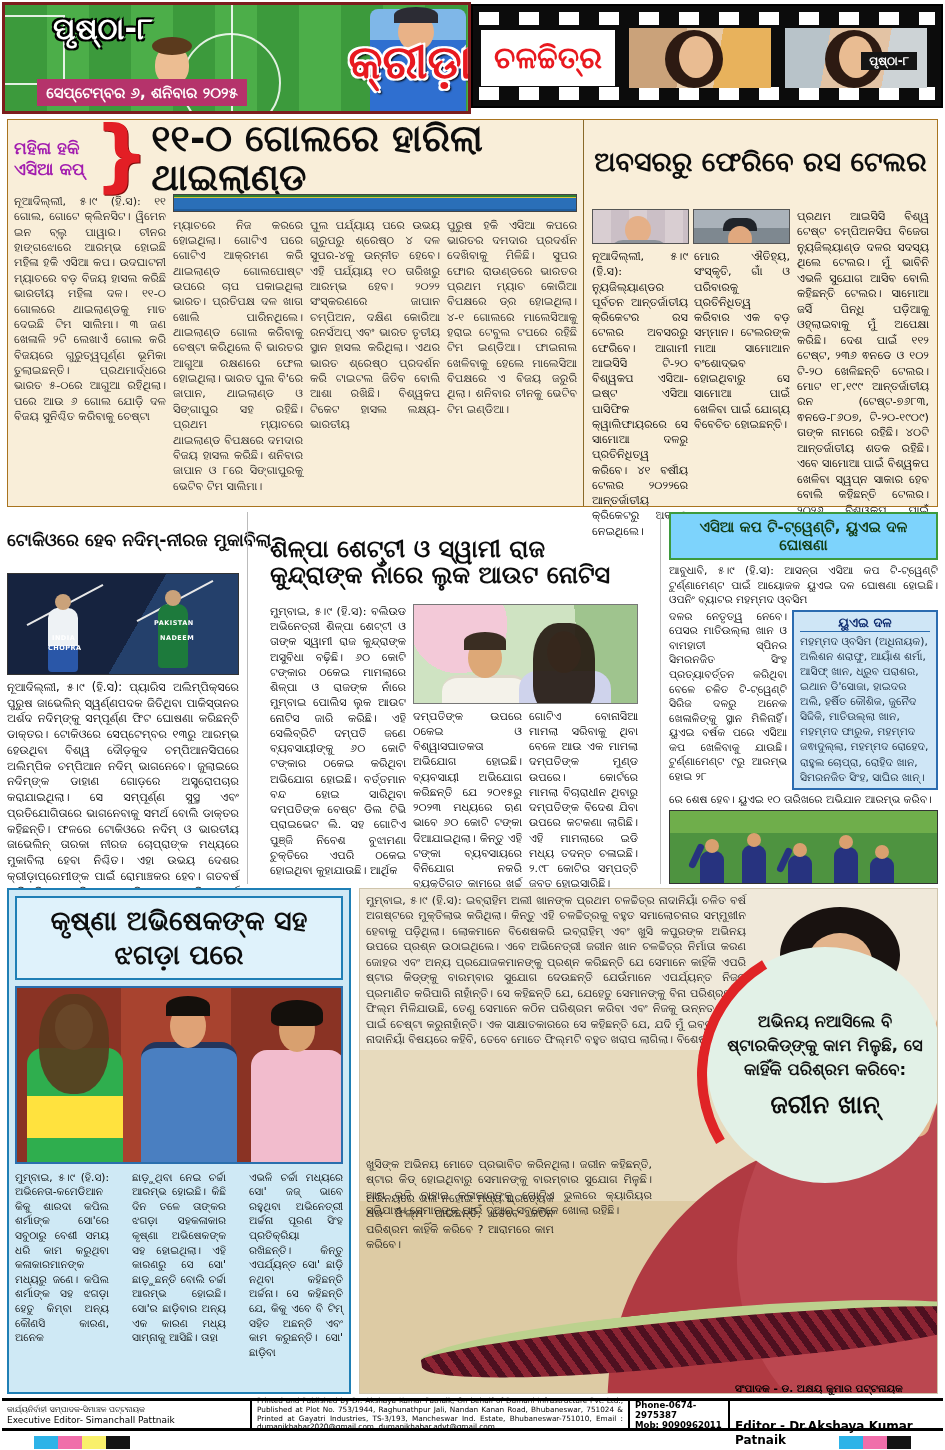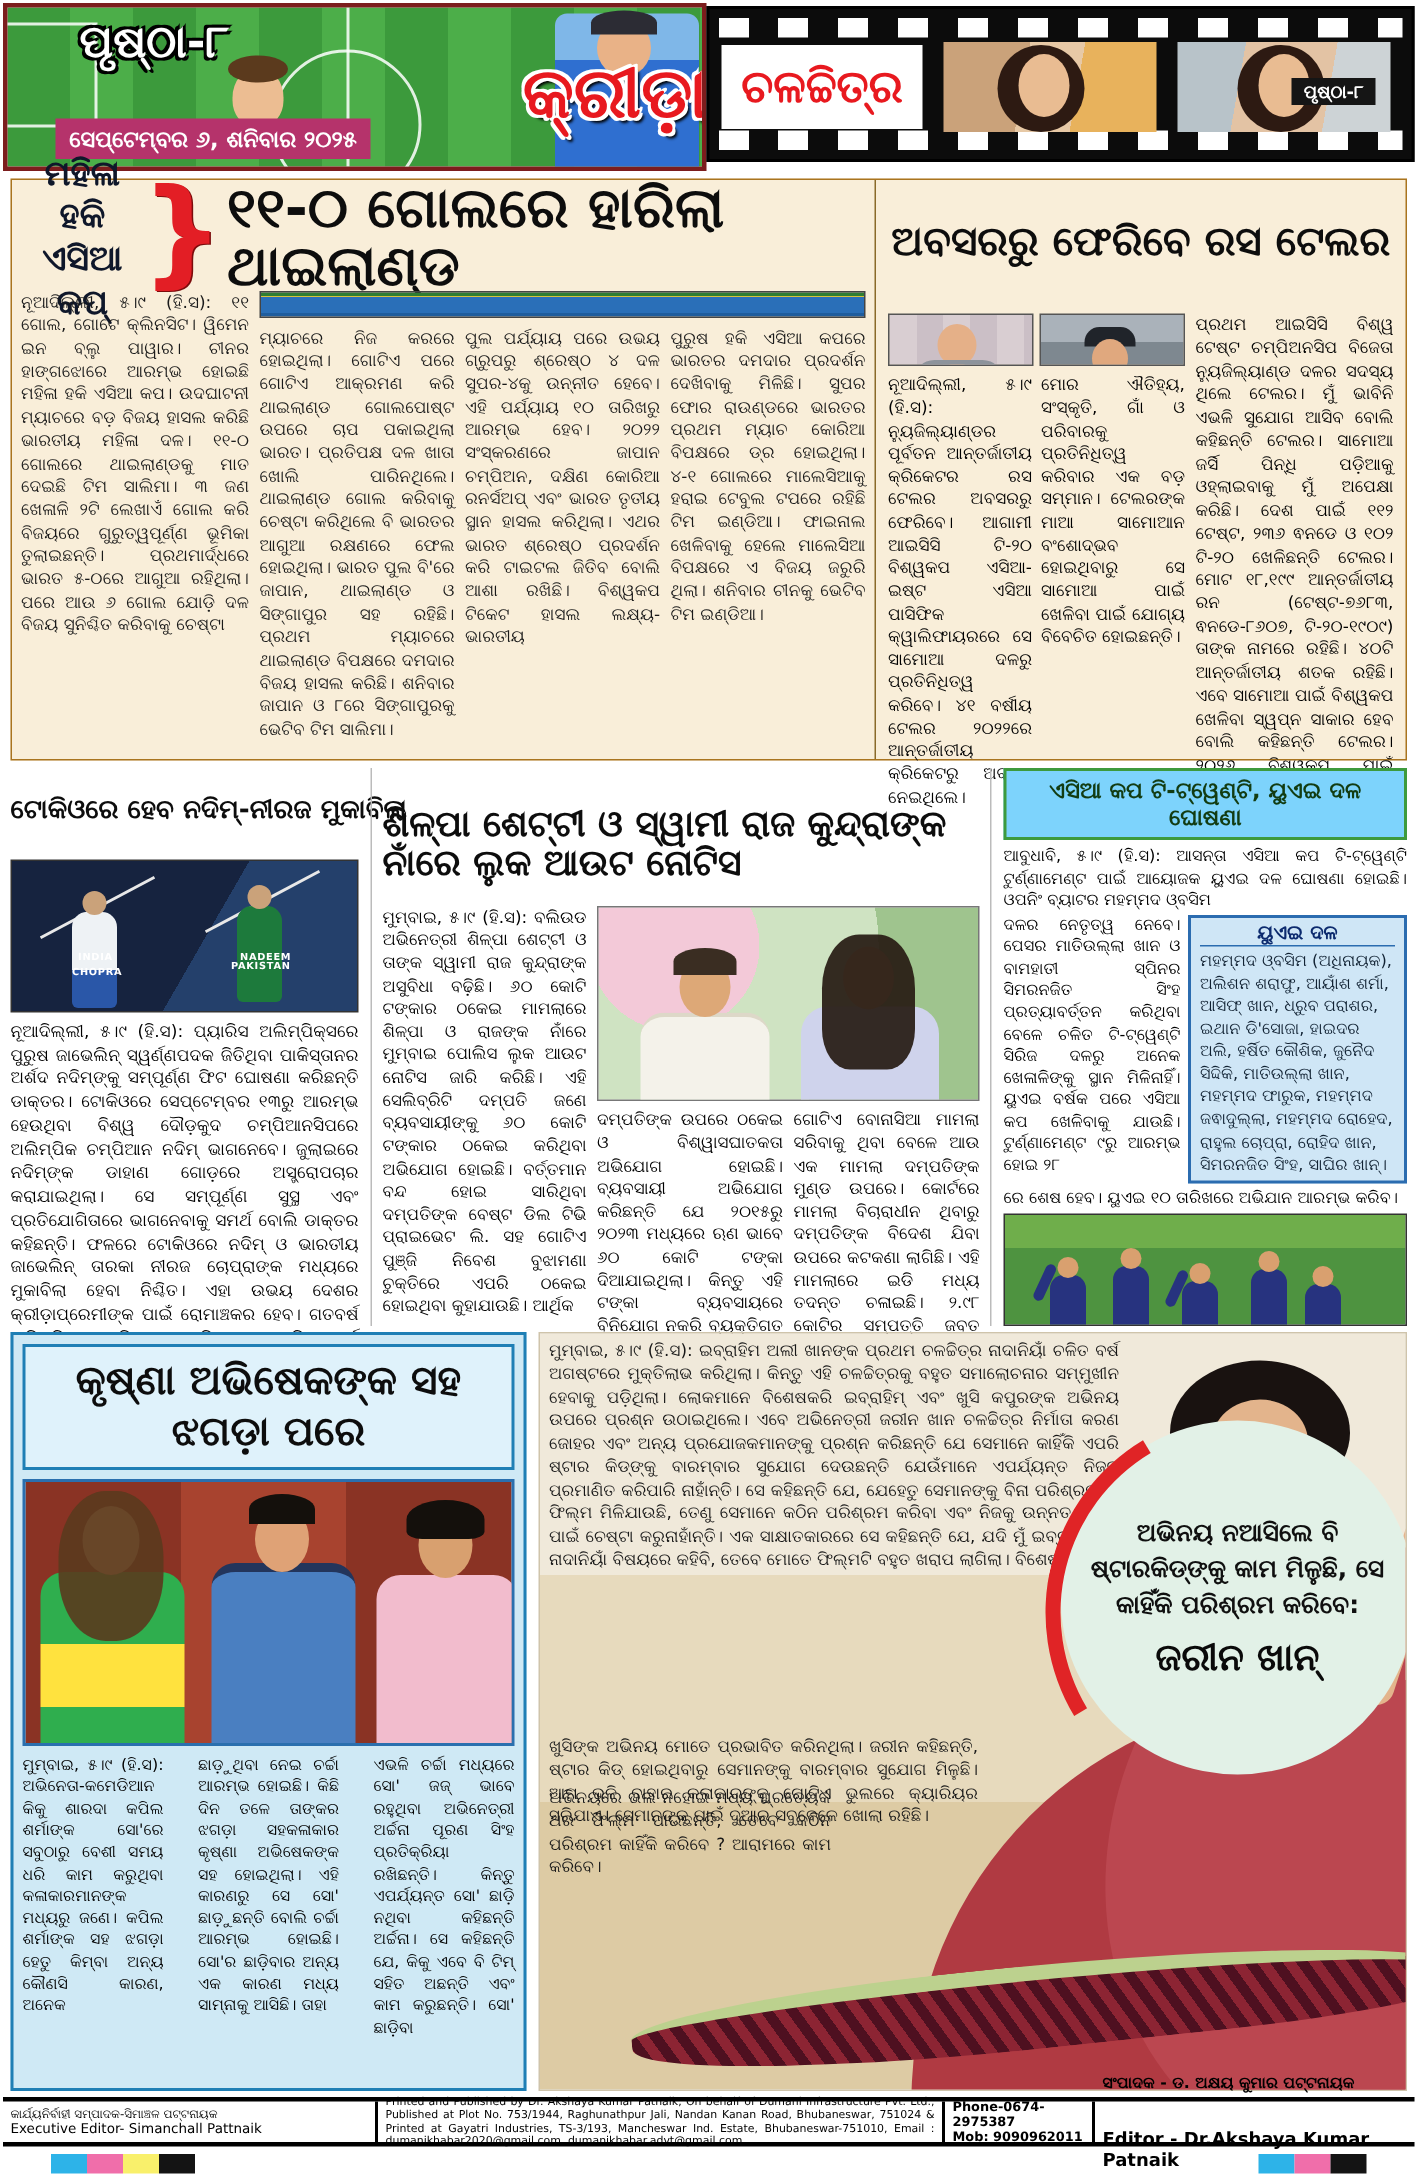--- a/index.html
+++ b/index.html
@@ -39,21 +39,21 @@
   .actress-hair{position:absolute;width:58px;height:58px;border-radius:50%;background:#2d1a12;top:2px;}
   .actress-face{position:absolute;width:34px;height:42px;border-radius:50%;background:#e9bc92;top:8px;}
   .page-label-right{position:absolute;right:10px;bottom:18px;background:#151515;color:#fff;
     font-size:12px;font-weight:bold;padding:2px 8px;}
 
   
   .top-panel{position:absolute;left:7px;top:119px;width:931px;height:388px;background:#f9eed9;
     border:1px solid #a9741f;display:flex;}
   .hockey{width:576px;padding:4px 6px;border-right:1px solid #8a6a2a;}
   .hock-head{display:flex;align-items:center;height:70px;}
-  .kicker{width:96px;font-size:23px;font-weight:bold;line-height:1.25;color:#0f172a;text-align:center;}
+  .kicker{width:96px;font-size:17px;font-weight:bold;line-height:1.25;color:#a21caf;}
   .brace{font-size:78px;color:#e31e25;font-weight:bold;line-height:60px;margin:0 2px 8px -2px;text-shadow:1px 1px 0 #7c0b0b;}
   .hock-headline{font-size:37px;font-weight:bold;color:#0d0d0d;line-height:1.05;}
   .hock-body{display:flex;gap:7px;height:300px;}
   .hcol1{width:152px;font-size:11.3px;line-height:1.36;text-align:justify;color:#1a1a1a;}
   .hock-right{flex:1;display:flex;flex-direction:column;gap:6px;}
   .hockey-photo{position:relative;height:156px;border:1px solid #444;overflow:hidden;
     background:linear-gradient(180deg,#2e7d32 0 14%,#d8c23a 14% 17%,#2a6fb8 17% 86%,#1f5d9e 86% 100%);}
   .hcols{display:flex;gap:7px;flex:1;}
   .hcols div{flex:1;font-size:11.3px;line-height:1.36;text-align:justify;color:#1a1a1a;}
   .taylor{flex:1;padding:4px 8px;}
@@ -78,21 +78,21 @@
   .jav-headline{font-size:17.5px;font-weight:bold;color:#0d0d0d;white-space:nowrap;height:26px;}
   .jav-photo{position:relative;height:102px;border:1px solid #333;overflow:hidden;
     background:linear-gradient(120deg,#16233f 0 55%,#24406b 55% 100%);}
   .ath{position:absolute;width:30px;height:64px;border-radius:10px 10px 4px 4px;}
   .ath:before{content:"";position:absolute;left:7px;top:-14px;width:16px;height:16px;border-radius:50%;background:#caa27a;}
   .ath.ind{left:40px;top:34px;background:linear-gradient(180deg,#eef2f5 0 60%,#2a57a8 60% 100%);}
   .ath.pak{left:150px;top:30px;background:linear-gradient(180deg,#1d7a3c 0 100%);}
   .jav-line{position:absolute;width:86px;height:2px;background:#e8e8e8;transform:rotate(-28deg);}
   .jav-label{position:absolute;color:#fff;font-size:6.5px;font-weight:bold;letter-spacing:.5px;}
   .jav-body{margin-top:5px;font-size:11.4px;line-height:1.38;text-align:justify;}
-  .shilpa{width:414px;border-left:1px solid #bbb;border-right:1px solid #bbb;padding:0 7px;}
+  .shilpa{width:414px;border-left:1px solid #bbb;border-right:1px solid #bbb;padding:0 22px;}
   .shilpa-headline{font-size:24px;font-weight:bold;line-height:1.1;height:44px;color:#0d0d0d;}
   .sh-body{display:flex;gap:7px;height:318px;}
   .sh-col1{width:136px;font-size:11.2px;line-height:1.36;text-align:justify;}
   .sh-center{flex:1;display:flex;flex-direction:column;gap:5px;}
   .shilpa-photo{position:relative;height:198px;border:1px solid #777;overflow:hidden;
     background:radial-gradient(circle at 20% 20%,#f3c9d8 0 25%,#cfe3c2 25% 60%,#9fc48e 60% 100%);}
   .raj{position:absolute;left:28px;top:70px;width:86px;height:130px;border-radius:16px 16px 0 0;background:#f4f2ea;border-top:3px solid #ddd8c8;}
   .raj:before{content:"";position:absolute;left:26px;top:-40px;width:34px;height:40px;border-radius:50%;background:#dda877;}
   .raj:after{content:"";position:absolute;left:22px;top:-46px;width:42px;height:18px;border-radius:50% 50% 0 0;background:#3a2d22;}
   .shilpa-fig{position:absolute;right:26px;top:66px;width:92px;height:134px;border-radius:18px 18px 0 0;background:#cfd3ec;}
@@ -263,21 +263,21 @@
   <section class="mid">
     <article class="javelin">
       <h3 class="jav-headline">ଟୋକିଓରେ ହେବ ନଦିମ୍-ନୀରଜ ମୁକାବିଲା</h3>
       <div class="jav-photo">
         <div class="jav-line" style="left:14px;top:30px"></div>
         <div class="jav-line" style="left:124px;top:26px"></div>
         <div class="ath ind"></div>
         <div class="ath pak"></div>
         <span class="jav-label" style="left:44px;top:60px">INDIA</span>
         <span class="jav-label" style="left:40px;top:70px">CHOPRA</span>
-        <span class="jav-label" style="left:146px;top:66px">PAKISTAN</span>
+        <span class="jav-label" style="left:146px;top:45px">PAKISTAN</span>
         <span class="jav-label" style="left:152px;top:60px">NADEEM</span>
       </div>
       <div class="jav-body">ନୂଆଦିଲ୍ଲୀ, ୫।୯ (ହି.ସ): ପ୍ୟାରିସ ଅଲିମ୍ପିକ୍ସରେ ପୁରୁଷ ଜାଭେଲିନ୍ ସ୍ୱର୍ଣ୍ଣପଦକ ଜିତିଥିବା ପାକିସ୍ତାନର ଅର୍ଶଦ ନଦିମ୍‌ଙ୍କୁ ସମ୍ପୂର୍ଣ୍ଣ ଫିଟ ଘୋଷଣା କରିଛନ୍ତି ଡାକ୍ତର। ଟୋକିଓରେ ସେପ୍ଟେମ୍ବର ୧୩ରୁ ଆରମ୍ଭ ହେଉଥିବା ବିଶ୍ୱ ଦୌଡ଼କୁଦ ଚମ୍ପିଆନସିପରେ ଅଲିମ୍ପିକ ଚମ୍ପିଆନ ନଦିମ୍ ଭାଗନେବେ। ଜୁଲାଇରେ ନଦିମ୍‌ଙ୍କ ଡାହାଣ ଗୋଡ଼ରେ ଅସ୍ତ୍ରୋପଚାର କରାଯାଇଥିଲା। ସେ ସମ୍ପୂର୍ଣ୍ଣ ସୁସ୍ଥ ଏବଂ ପ୍ରତିଯୋଗିତାରେ ଭାଗନେବାକୁ ସମର୍ଥ ବୋଲି ଡାକ୍ତର କହିଛନ୍ତି। ଫଳରେ ଟୋକିଓରେ ନଦିମ୍ ଓ ଭାରତୀୟ ଜାଭେଲିନ୍ ତାରକା ନୀରଜ ଚୋପ୍ରାଙ୍କ ମଧ୍ୟରେ ମୁକାବିଲା ହେବା ନିଶ୍ଚିତ। ଏହା ଉଭୟ ଦେଶର କ୍ରୀଡ଼ାପ୍ରେମୀଙ୍କ ପାଇଁ ରୋମାଞ୍ଚକର ହେବ। ଗତବର୍ଷ ଅଲିମ୍ପିକରେ ନଦିମ୍ ୯୨.୯୭ ମିଟର ଫୋପାଡ଼ି ରେକର୍ଡ କରିଥିଲେ। ନୀରଜ ରୌପ୍ୟ ଜିତିଥିଲେ। ଟୋକିଓରେ ଦୁହିଁଙ୍କ ମୁକାବିଲାକୁ ନେଇ ଉତ୍କଣ୍ଠା ବଢ଼ିଛି।</div>
     </article>
     <article class="shilpa">
       <h3 class="shilpa-headline">ଶିଳ୍ପା ଶେଟ୍ଟୀ ଓ ସ୍ୱାମୀ ରାଜ କୁନ୍ଦ୍ରାଙ୍କ ନାଁରେ ଲୁକ ଆଉଟ ନୋଟିସ</h3>
       <div class="sh-body">
         <div class="sh-col1">ମୁମ୍ବାଇ, ୫।୯ (ହି.ସ): ବଲିଉଡ ଅଭିନେତ୍ରୀ ଶିଳ୍ପା ଶେଟ୍ଟୀ ଓ ତାଙ୍କ ସ୍ୱାମୀ ରାଜ କୁନ୍ଦ୍ରାଙ୍କ ଅସୁବିଧା ବଢ଼ିଛି। ୬୦ କୋଟି ଟଙ୍କାର ଠକେଇ ମାମଲାରେ ଶିଳ୍ପା ଓ ରାଜଙ୍କ ନାଁରେ ମୁମ୍ବାଇ ପୋଲିସ ଲୁକ ଆଉଟ ନୋଟିସ ଜାରି କରିଛି। ଏହି ସେଲିବ୍ରିଟି ଦମ୍ପତି ଜଣେ ବ୍ୟବସାୟୀଙ୍କୁ ୬୦ କୋଟି ଟଙ୍କାର ଠକେଇ କରିଥିବା ଅଭିଯୋଗ ହୋଇଛି। ବର୍ତ୍ତମାନ ବନ୍ଦ ହୋଇ ସାରିଥିବା ଦମ୍ପତିଙ୍କ ବେଷ୍ଟ ଡିଲ ଟିଭି ପ୍ରାଇଭେଟ ଲି. ସହ ଗୋଟିଏ ପୁଞ୍ଜି ନିବେଶ ବୁଝାମଣା ଚୁକ୍ତିରେ ଏପରି ଠକେଇ ହୋଇଥିବା କୁହାଯାଉଛି। ଆର୍ଥିକ</div>
         <div class="sh-center">
           <div class="shilpa-photo">

